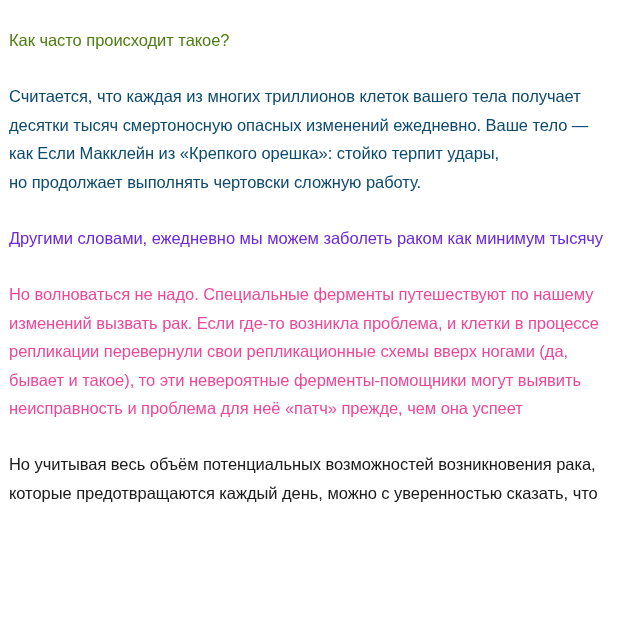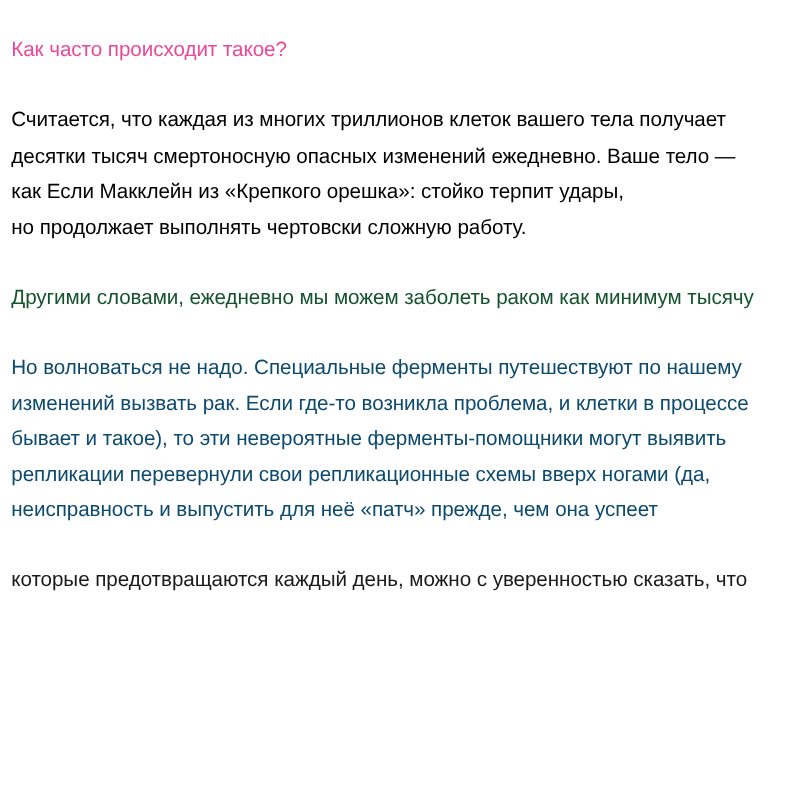--- a/index.html
+++ b/index.html
@@ -36,35 +36,36 @@
   }
   .line {
     display: block;
     white-space: pre-wrap;
   }
 </style>
 </head>
 <body>
 
 <article id="article-body" style="background: rgb(255, 255, 255);">
-    <p class="para" style="color: #ec4899;">
+    <p class="para" style="color: #4d7c0f;">
       <span class="line">Как часто происходит такое?</span>
     </p>
-    <p class="para" style="color: #000000; margin-top: 16px;">
+    <p class="para" style="color: #0c4a6e; margin-top: 16px;">
       <span class="line">Считается, что каждая из многих триллионов клеток вашего тела получает</span>
       <span class="line">десятки тысяч смертоносную опасных изменений ежедневно. Ваше тело —</span>
       <span class="line">как Если Макклейн из «Крепкого орешка»: стойко терпит удары,</span>
       <span class="line">но продолжает выполнять чертовски сложную работу.</span>
     </p>
-    <p class="para" style="color: #14532d;">
+    <p class="para" style="color: #6d28d9;">
       <span class="line">Другими словами, ежедневно мы можем заболеть раком как минимум тысячу</span>
     </p>
-    <p class="para" style="color: #0c4a6e;">
+    <p class="para" style="color: #ec4899;">
       <span class="line">Но волноваться не надо. Специальные ферменты путешествуют по нашему</span>
       <span class="line">изменений вызвать рак. Если где-то возникла проблема, и клетки в процессе</span>
+      <span class="line">репликации перевернули свои репликационные схемы вверх ногами (да,</span>
       <span class="line">бывает и такое), то эти невероятные ферменты-помощники могут выявить</span>
-      <span class="line">репликации перевернули свои репликационные схемы вверх ногами (да,</span>
-      <span class="line">неисправность и выпустить для неё «патч» прежде, чем она успеет</span>
+      <span class="line">неисправность и проблема для неё «патч» прежде, чем она успеет</span>
     </p>
     <p class="para" style="color: rgb(26, 26, 26);">
+      <span class="line">Но учитывая весь объём потенциальных возможностей возникновения рака,</span>
       <span class="line">которые предотвращаются каждый день, можно с уверенностью сказать, что</span>
     </p>
   </article>
 
 </body></html>

